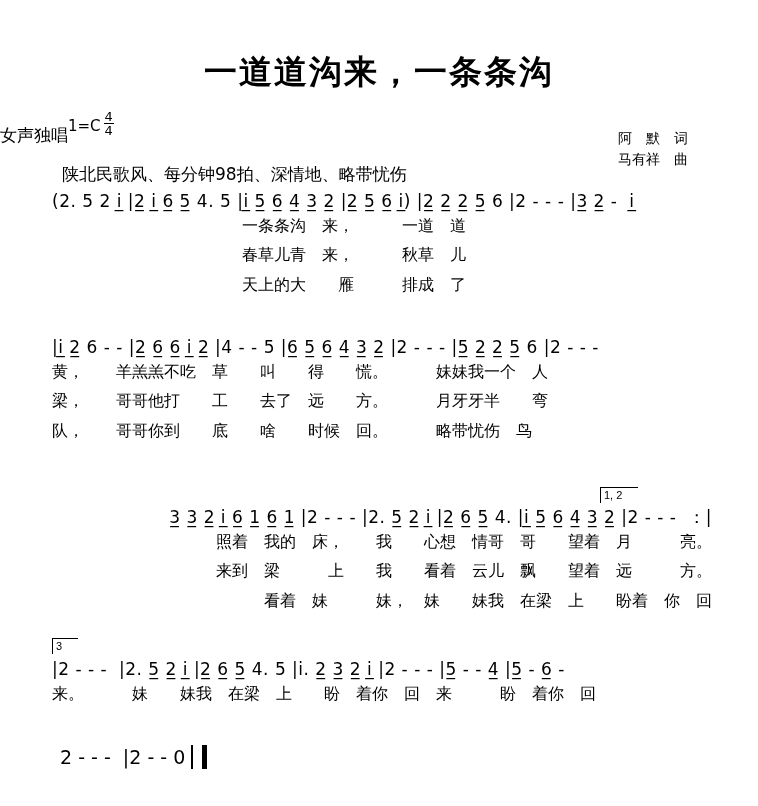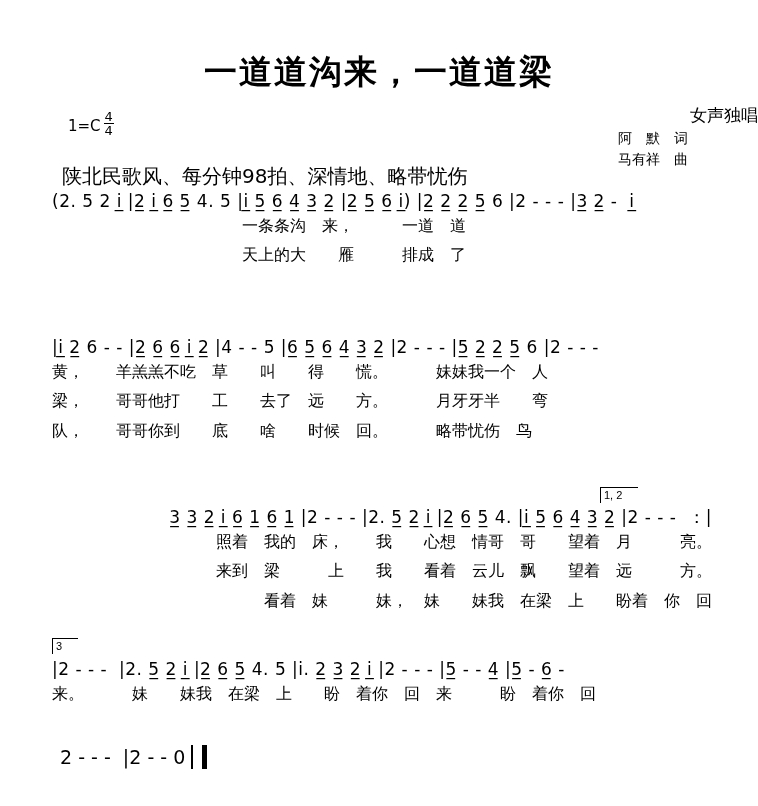--- a/index.html
+++ b/index.html
@@ -26,24 +26,24 @@
     left: 0;
     width: 758px;
     text-align: center;
     font-size: 33px;
     font-weight: bold;
     letter-spacing: 2px;
     font-family: "DejaVu Sans", sans-serif;
   }
   .subtitle {
     position: absolute;
-    top: 104px;
+    top: 124px;
     left: 0;
     width: 758px;
-    text-align: right;
+    text-align: left;
     font-size: 17px;
     font-family: "DejaVu Sans", sans-serif;
   }
   .key-sig {
     position: absolute;
     top: 112px;
     left: 68px;
     font-size: 15px;
     font-family: "DejaVu Sans", sans-serif;
     display: flex;
@@ -73,21 +73,21 @@
     font-size: 14px;
     font-family: "DejaVu Sans", sans-serif;
     line-height: 1.5;
     text-align: left;
   }
   .credits .c-row { white-space: pre; padding-left: 45px; }
   .tempo-note {
     position: absolute;
     top: 163px;
     left: 62px;
-    font-size: 20px;
+    font-size: 17px;
     font-family: "DejaVu Sans", sans-serif;
   }
 
   
   .system {
     position: absolute;
     left: 52px;
     width: 660px;
   }
   .notes-row {
@@ -131,41 +131,42 @@
     margin-left: 6px;
     border-left: 2px solid #000;
     border-right: 5px solid #000;
   }
 </style>
 </head>
 <body>
 
 <div class="sheet">
 
-  <div class="title">一道道沟来，一道道梁</div>
+  <div class="title">一道道沟来，一条条沟</div>
   <div class="subtitle">女声独唱</div>
 
   <div class="key-sig">
     <span>1=C</span>
     <span class="frac">
       <span class="num">4</span>
       <span class="den">4</span>
     </span>
   </div>
 
   <div class="credits">
     <div class="c-row">阿　默　词</div>
     <div class="c-row">马有祥　曲</div>
   </div>
 
   <div class="tempo-note">陕北民歌风、每分钟98拍、深情地、略带忧伤</div>
 
   <div class="system" style="top: 192px;">
     <div class="notes-row">(2. 5 2 i̲ |2̲ i̲ 6̲ 5̲ 4. 5 |i̲ 5̲ 6̲ 4̲ 3̲ 2̲ |2̲ 5̲ 6̲ i̲) |2̲ 2̲ 2̲ 5̲ 6 |2 - - - |3̲ 2̲ -  i̲</div>
     <div class="lyric-row lyric-indent-1">一条条沟　来，　　　一道　道</div>
+    <div class="lyric-row lyric-indent-1">春草儿青　来，　　　秋草　儿</div>
     <div class="lyric-row lyric-indent-1">天上的大　　雁　　　排成　了</div>
   </div>
 
   <div class="system" style="top: 338px;">
     <div class="notes-row">|i̲ 2̲ 6 - - |2̲ 6̲ 6̲ i̲ 2̲ |4 - - 5 |6̲ 5̲ 6̲ 4̲ 3̲ 2̲ |2 - - - |5̲ 2̲ 2̲ 5̲ 6 |2 - - -</div>
     <div class="lyric-row">黄，　　羊羔羔不吃　草　　叫　　得　　慌。　　　妹妹我一个　人</div>
     <div class="lyric-row">梁，　　哥哥他打　　工　　去了　远　　方。　　　月牙牙半　　弯</div>
     <div class="lyric-row">队，　　哥哥你到　　底　　啥　　时候　回。　　　略带忧伤　鸟</div>
   </div>
 

